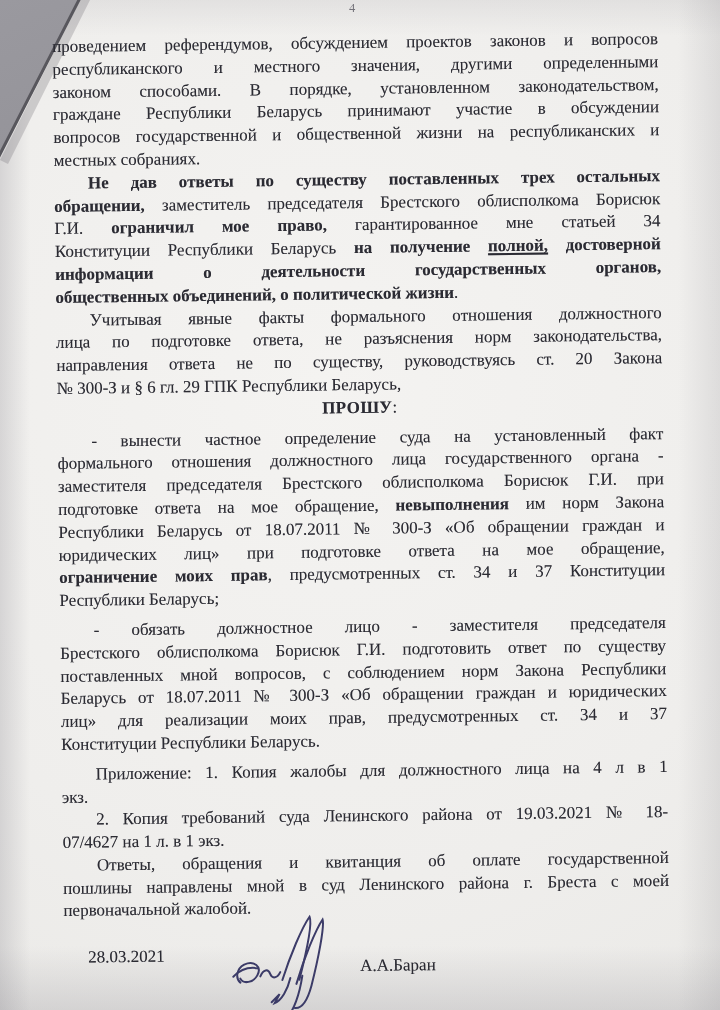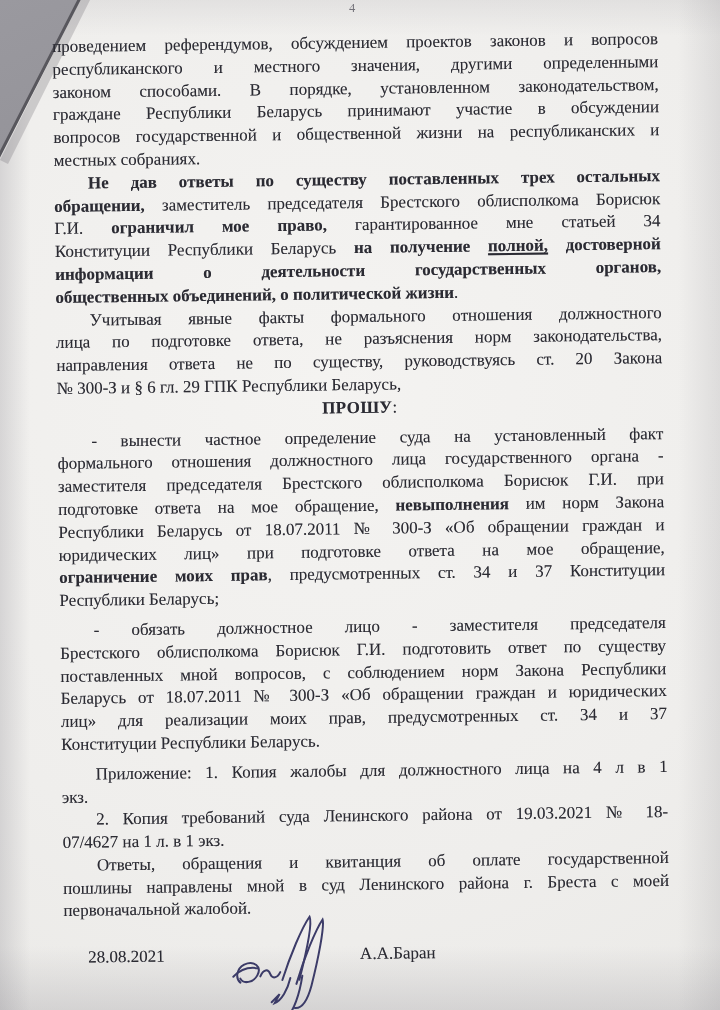--- a/index.html
+++ b/index.html
@@ -36,21 +36,21 @@
   .para{margin:0;}
   .para.gap{margin-top:7px;}
   .line{text-align:justify;text-align-last:justify;}
   .line.last{text-align-last:left;}
   .para.center .line{text-align:center;text-align-last:center;letter-spacing:0.5px;}
   .para.indent .line:first-child{text-indent:34px;}
   .b{font-weight:bold;}
   .u{text-decoration:underline;text-decoration-thickness:1.5px;text-underline-offset:2px;}
   .sig-row{position:relative;height:46px;margin-top:16px;}
   .sig-date{position:absolute;left:24px;top:8px;}
-  .sig-name{position:absolute;left:296px;top:8px;}
+  .sig-name{position:absolute;left:296px;top:20px;}
   .scribble{position:absolute;left:166px;top:-22px;}
 </style>
 </head>
 <body>
 
 <div class="stage">
   <div class="paper"></div>
 
   <svg class="corner-svg" width="140" height="210" viewBox="0 0 140 210">
     <line x1="88" y1="-6" x2="4" y2="162" stroke="rgba(118,116,124,0.30)" stroke-width="9"></line>
@@ -113,21 +113,21 @@
           <div class="line last"><span>07/4627 на 1 л. в 1 экз.</span></div>
         </div>
         <div class="para indent">
           <div class="line"><span>Ответы, обращения и квитанция об оплате государственной</span></div>
           <div class="line"><span>пошлины направлены мной в суд Ленинского района г. Бреста с моей</span></div>
           <div class="line last"><span>первоначальной жалобой.</span></div>
         </div>
       </div>
 
     <div class="sig-row">
-      <span class="sig-date">28.08.2021</span>
+      <span class="sig-date">28.03.2021</span>
       <svg class="scribble" width="118" height="108" viewBox="0 0 118 108" fill="none" stroke="#2e2e5e" stroke-width="2" stroke-linecap="round" opacity="0.92">
         <path d="M3,62 C9,56 18,52 28,54"></path>
         <path d="M10,68 C5,64 6,54 14,50 C24,46 32,52 27,61 C23,68 13,70 10,64"></path>
         <path d="M30,62 C33,55 38,54 40,60 C42,65 47,64 50,58"></path>
         <path d="M52,66 C60,42 72,14 80,3 C83,10 76,40 69,66"></path>
         <path d="M66,70 C74,44 86,16 93,6 C95,13 88,46 81,72 C77,86 71,95 64,94"></path>
         <path d="M60,64 C57,76 51,86 44,89 L49,80 L41,88"></path>
         <path d="M72,62 C69,80 63,98 55,104"></path>
       </svg>
       <span class="sig-name">А.А.Баран</span>

